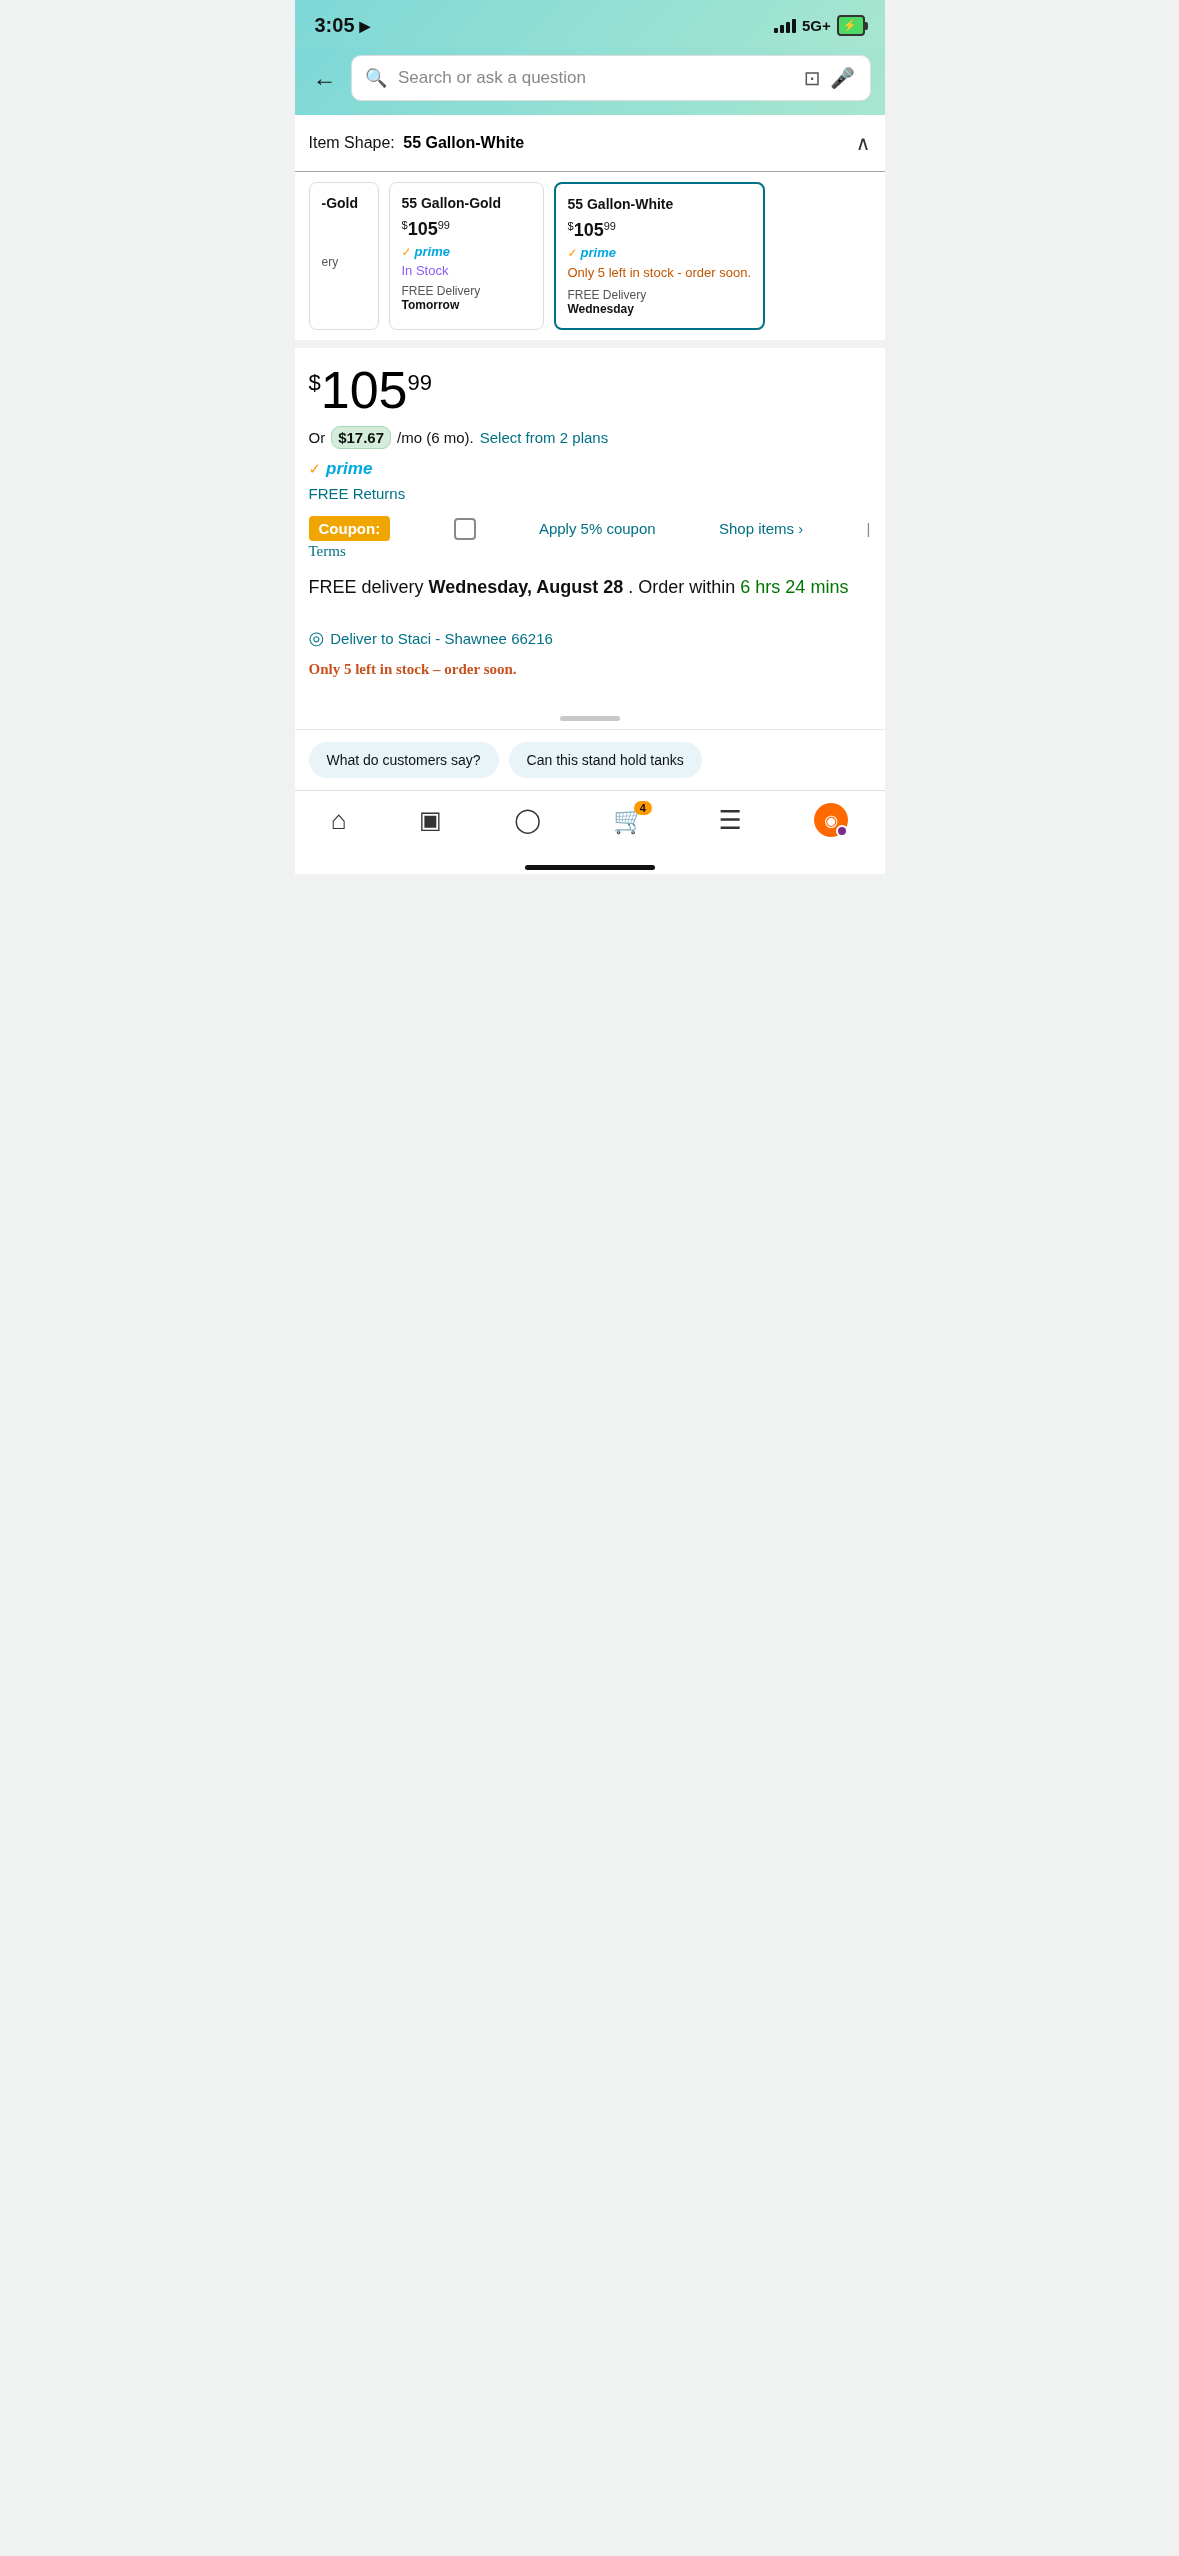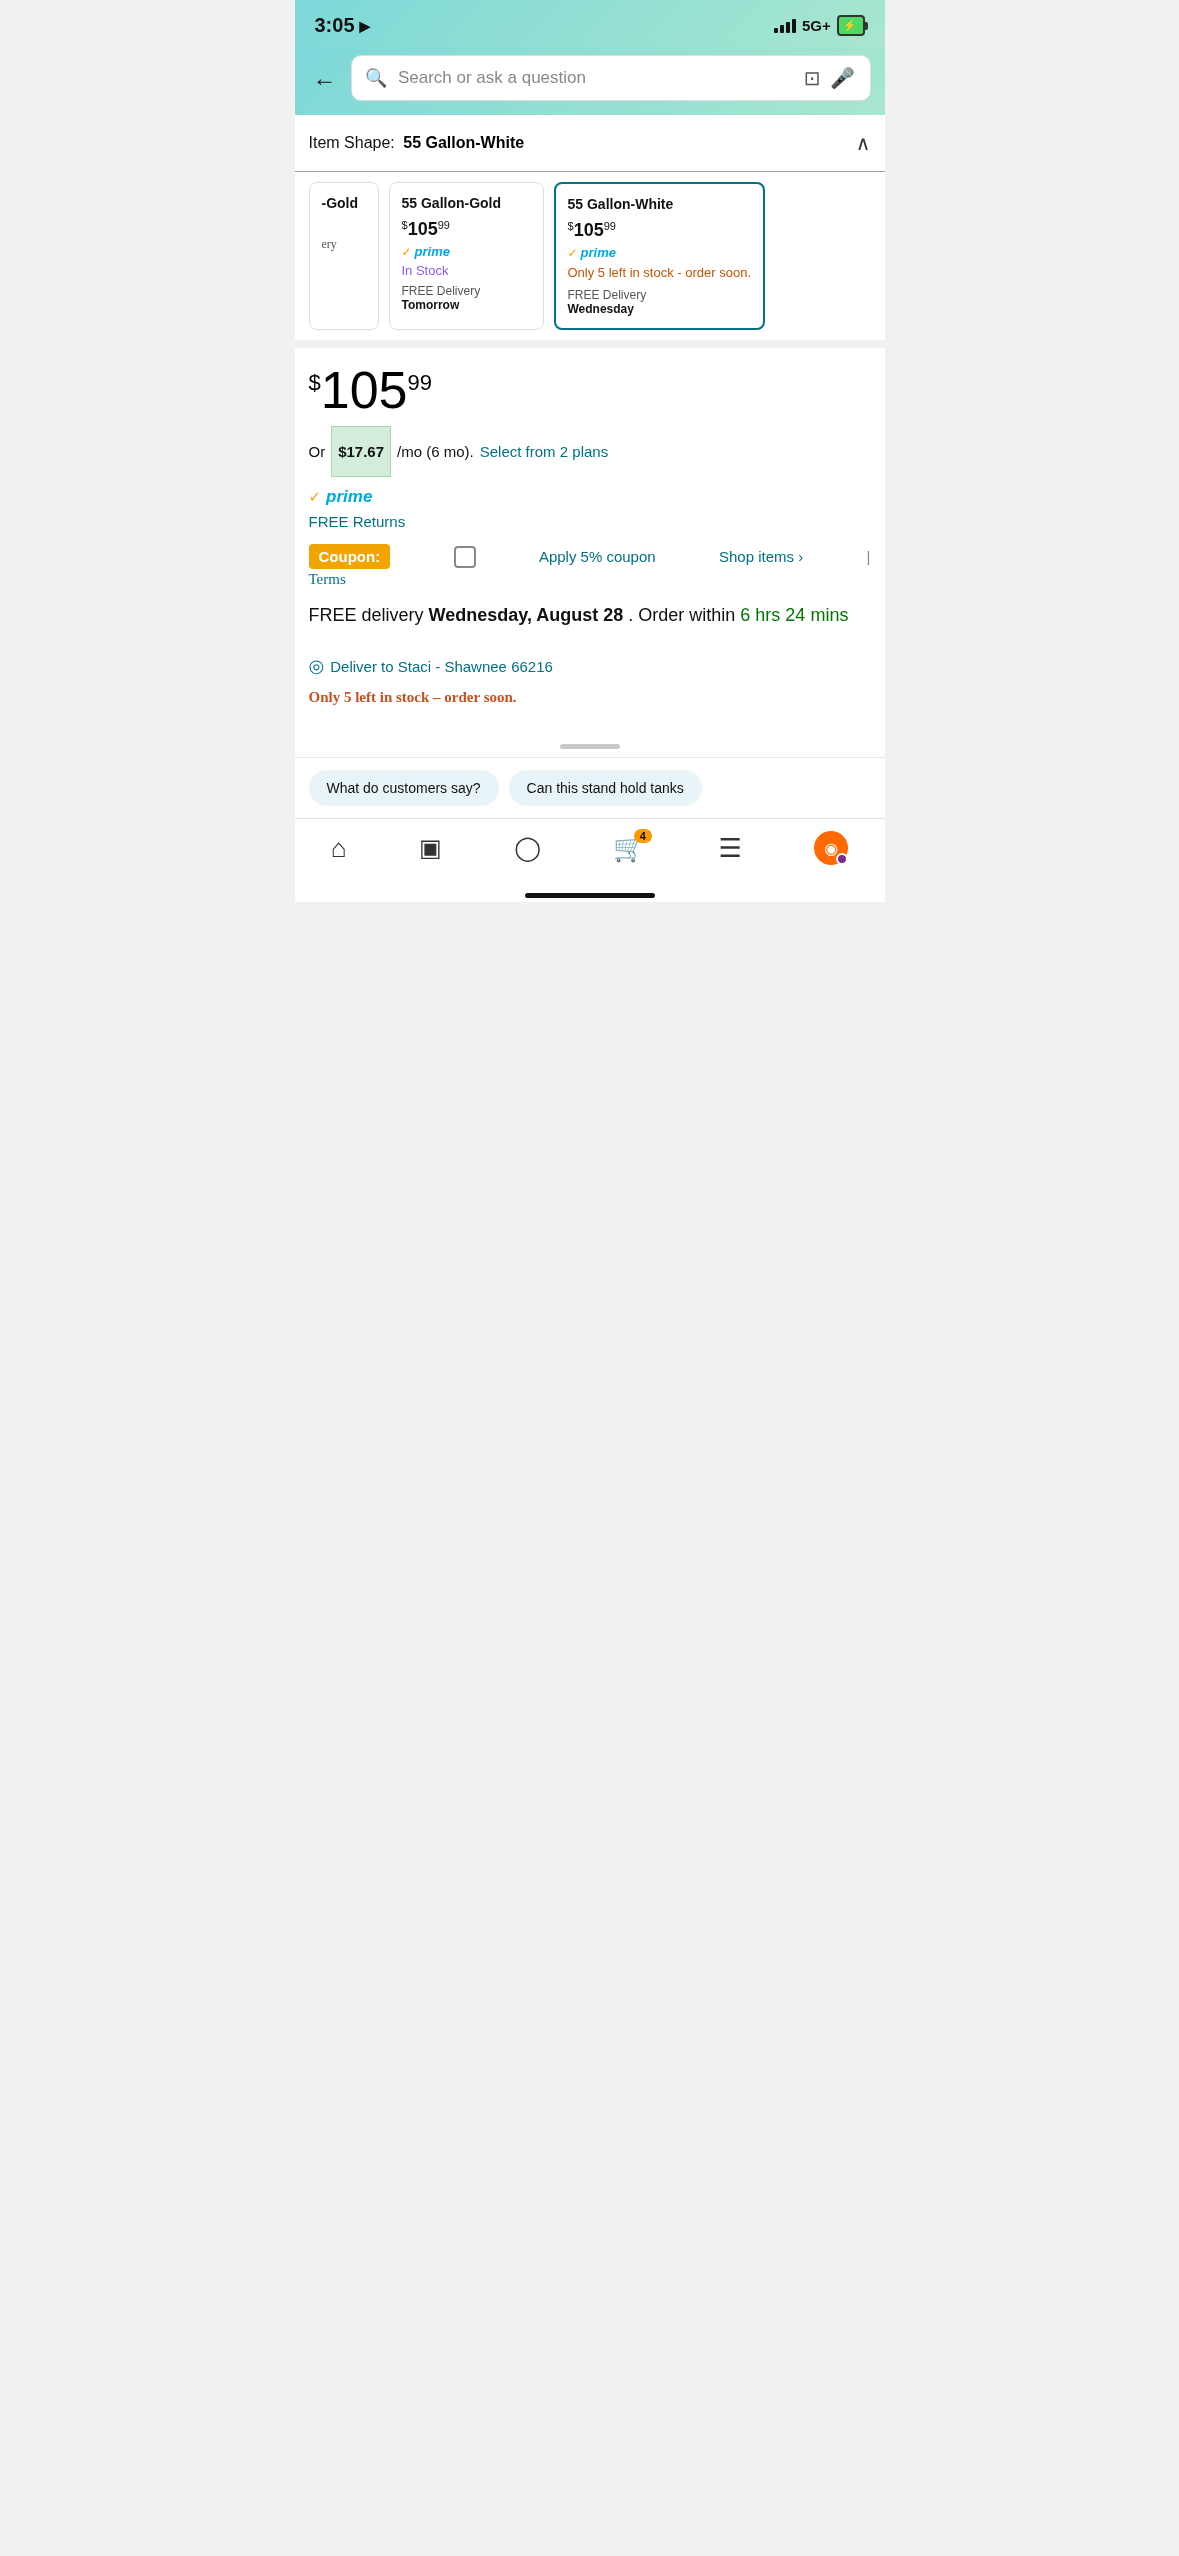--- a/index.html
+++ b/index.html
@@ -178,22 +178,22 @@
       align-items: center;
       gap: 6px;
       margin-bottom: 10px;
       flex-wrap: wrap;
       font-size: 15px;
       color: #111;
     }
     .monthly-highlight {
       background: #d4edda;
       border: 1px solid #a8d5b5;
-      border-radius: 0;
-      padding: 16px 6px;
+      border-radius: 9px;
+      padding: 2px 6px;
       font-weight: 600;
       color: #111;
       font-size: 15px;
     }
     .select-plans { color: #007185; font-size: 15px; cursor: pointer; }
 
     .prime-row {
       display: flex;
       align-items: center;
       gap: 5px;
@@ -413,21 +413,21 @@
     <span style="font-size:16px;color:#111;">Item Shape:</span>
     <span style="font-weight:700;font-size:16px;margin-left:4px;">55 Gallon-White</span>
   </div>
   <span class="chevron-up">∧</span>
 </div>
 
 <div class="variants-container">
 
   <div class="variant-card partial">
     <div class="variant-name">-Gold</div>
-    <div style="font-size:12px;color:#555;margin-top:26px;font-family:Liberation Serif, serif;">ery</div>
+    <div style="font-size:12px;color:#555;margin-top:44px;">ery</div>
   </div>
 
   <div class="variant-card">
     <div class="variant-name">55 Gallon-Gold</div>
     <div class="variant-price">
       <span class="dollar">$</span><span class="main">105</span><span class="cents">99</span>
     </div>
     <div class="prime-badge">
       <span class="prime-check">✓</span>
       <span class="prime-text">prime</span>

